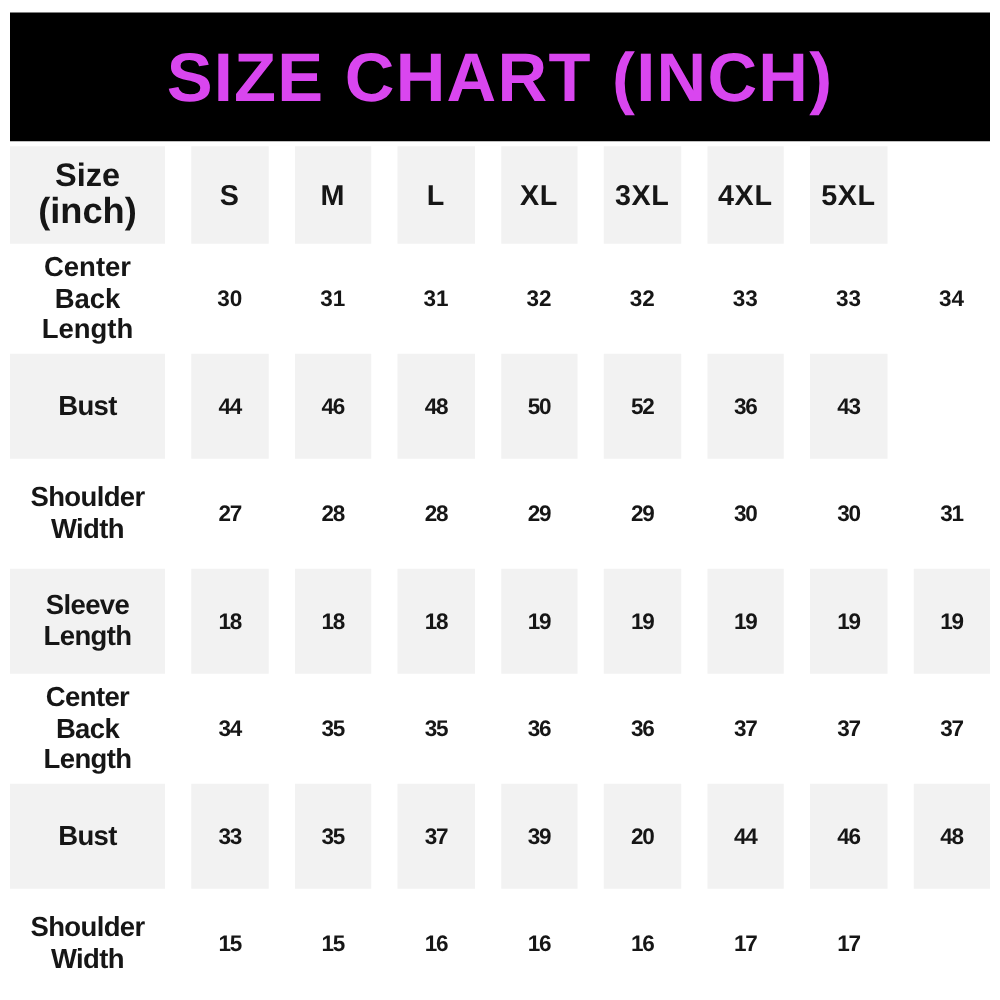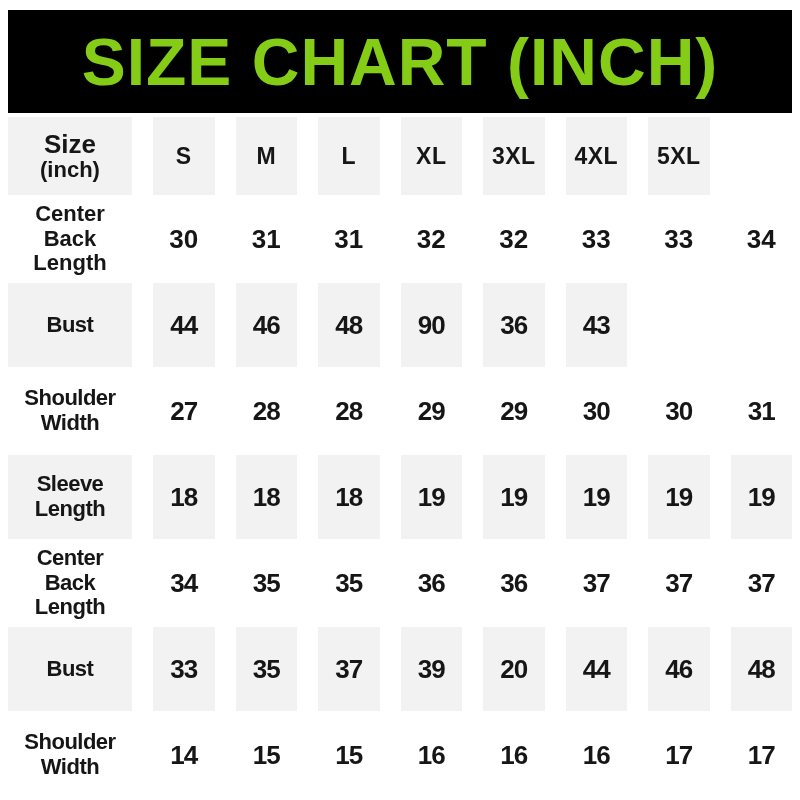--- a/index.html
+++ b/index.html
@@ -14,22 +14,22 @@
   
   .banner {
     margin: 10px 8px 0 8px;
     height: 103px;
     background: #000000;
     display: flex;
     align-items: center;
     justify-content: center;
   }
   .banner h1 {
-    color: #84cc16;
-    font-size: 66px;
+    color: #d946ef;
+    font-size: 55px;
     font-weight: bold;
     letter-spacing: 1px;
     white-space: nowrap;
   }
 
   
   .table { margin: 4px 8px 0 8px; }
   .row {
     display: grid;
     grid-template-columns: 124px repeat(8, 1fr);
@@ -43,25 +43,25 @@
     flex-direction: column;
     align-items: center;
     justify-content: center;
     text-align: center;
     color: #161616;
     font-weight: bold;
     background: transparent;
     padding: 0 6px;
   }
   .row.gray .cell { background: #f2f2f2; }
-  .num { font-size: 26px; }
+  .num { font-size: 18px; }
   .size-head { font-size: 23px; letter-spacing: 0.5px; }
   .label-cell { font-size: 22px; line-height: 1.12; }
   .label-cell .l1 { font-size: 26px; line-height: 1.05; }
-  .label-cell .l2 { font-size: 22px; line-height: 1.05; }
+  .label-cell .l2 { font-size: 29px; line-height: 1.05; }
   
   .row.cond .num { letter-spacing: -1px; }
   .row.cond .label-cell { letter-spacing: -0.5px; }
 </style>
 </head>
 <body>
 
 <div class="page">
 
   <header class="banner">
@@ -94,21 +94,22 @@
       <div class="cell num">33</div>
       <div class="cell num">33</div>
       <div class="cell num">34</div>
     </div>
 
     <div class="row data-row gray cond">
       <div class="cell label-cell">Bust</div>
       <div class="cell num">44</div>
       <div class="cell num">46</div>
       <div class="cell num">48</div>
-      <div class="cell num">90</div>
+      <div class="cell num">50</div>
+      <div class="cell num">52</div>
       <div class="cell num">36</div>
       <div class="cell num">43</div>
     </div>
 
     <div class="row data-row cond">
       <div class="cell label-cell">Shoulder Width</div>
       <div class="cell num">27</div>
       <div class="cell num">28</div>
       <div class="cell num">28</div>
       <div class="cell num">29</div>
@@ -149,21 +150,20 @@
       <div class="cell num">37</div>
       <div class="cell num">39</div>
       <div class="cell num">20</div>
       <div class="cell num">44</div>
       <div class="cell num">46</div>
       <div class="cell num">48</div>
     </div>
 
     <div class="row data-row cond">
       <div class="cell label-cell">Shoulder Width</div>
-      <div class="cell num">14</div>
       <div class="cell num">15</div>
       <div class="cell num">15</div>
       <div class="cell num">16</div>
       <div class="cell num">16</div>
       <div class="cell num">16</div>
       <div class="cell num">17</div>
       <div class="cell num">17</div>
     </div>
 
   </div>

